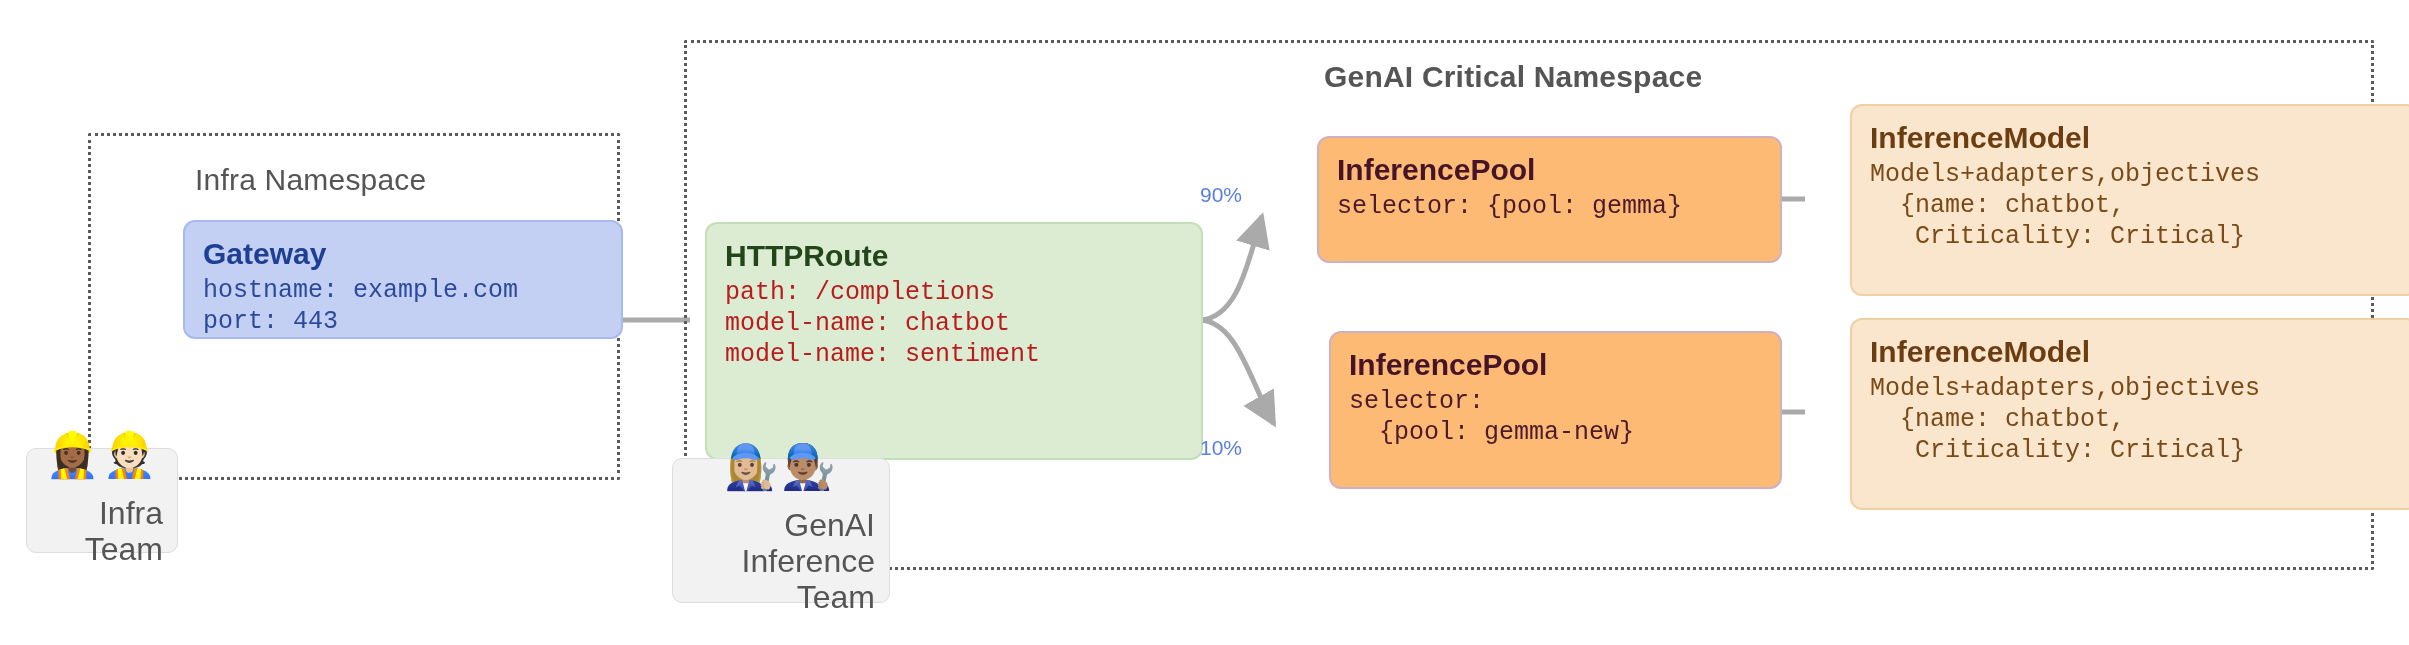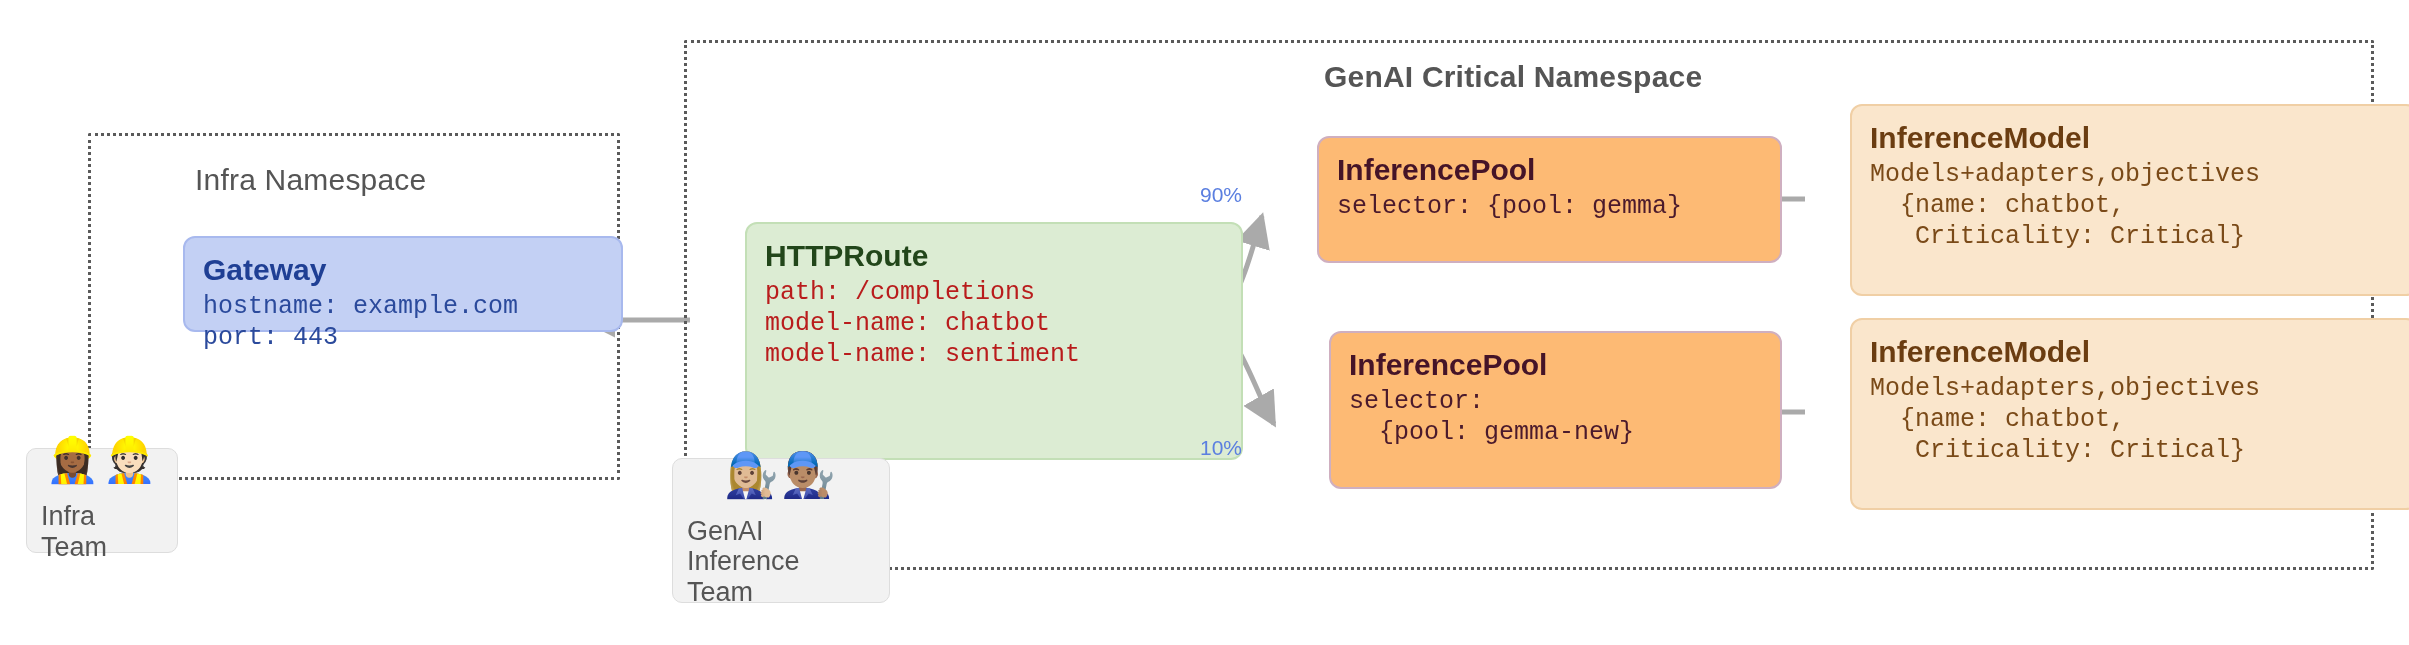--- a/index.html
+++ b/index.html
@@ -103,23 +103,23 @@
     justify-content: center;
     padding: 8px 14px 10px 14px;
   }
   .team-emoji {
     font-size: 44px;
     line-height: 1.05;
     letter-spacing: 2px;
     white-space: nowrap;
   }
   .team-label {
-    font-size: 27px;
+    font-size: 32px;
     color: #555555;
-    text-align: left;
+    text-align: right;
     line-height: 1.12;
     margin-top: 18px;
     white-space: pre-line;
   }
 
   
   .edge-label {
     position: absolute;
     font-size: 21px;
     font-weight: 400;
@@ -156,30 +156,30 @@
     <path d="M1200,320 C1238,322 1250,382 1274,424" fill="none" stroke="#aaaaaa" stroke-width="5" marker-end="url(#arrowhead)"></path>
 
     <line x1="1805" y1="199" x2="1737" y2="199" stroke="#aaaaaa" stroke-width="5" marker-end="url(#arrowhead)"></line>
 
     <line x1="1805" y1="412" x2="1737" y2="412" stroke="#aaaaaa" stroke-width="5" marker-end="url(#arrowhead)"></line>
   </svg>
 
   <div class="namespace" style="left:88px; top:133px; width:532px; height:347px;"></div>
   <div class="ns-title ns-title-infra" style="left:195px; top:163px;">Infra Namespace</div>
 
-  <div class="node node-gateway" style="left:138px; top:236px; width:440px; height:96px;">
+  <div class="node node-gateway" style="left:138px; top:220px; width:440px; height:119px;">
     <div class="title">Gateway</div>
     <div class="body">hostname: example.com
 port: 443</div>
   </div>
 
   <div class="namespace" style="left:684px; top:40px; width:1690px; height:530px;"></div>
   <div class="ns-title ns-title-genai" style="left:1324px; top:60px;">GenAI Critical Namespace</div>
 
-  <div class="node node-httproute" style="left:700px; top:222px; width:498px; height:238px;">
+  <div class="node node-httproute" style="left:660px; top:222px; width:498px; height:238px;">
     <div class="title">HTTPRoute</div>
     <div class="body">path: /completions
 model-name: chatbot
 model-name: sentiment</div>
   </div>
 
   <div class="edge-label" style="left:1200px; top:175px;">90%</div>
 
   <div class="edge-label" style="left:1200px; top:428px;">10%</div>
 

